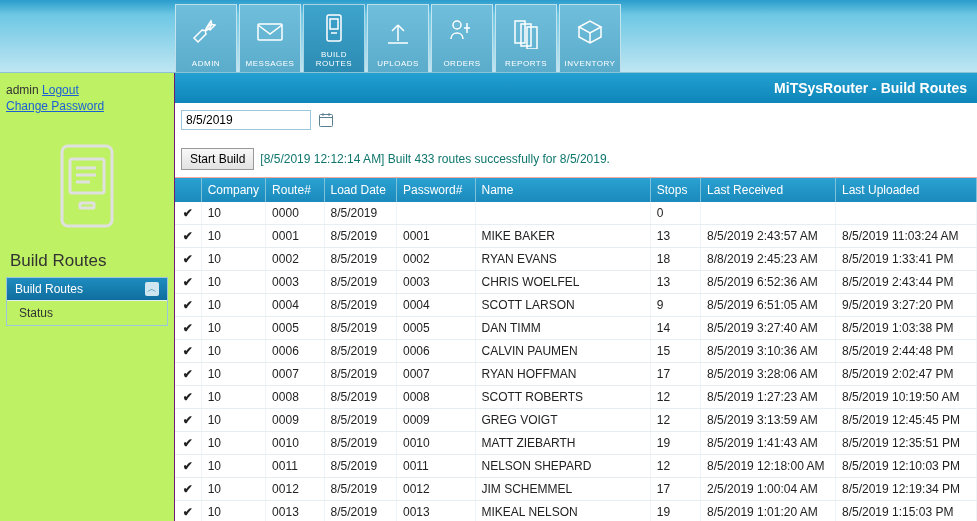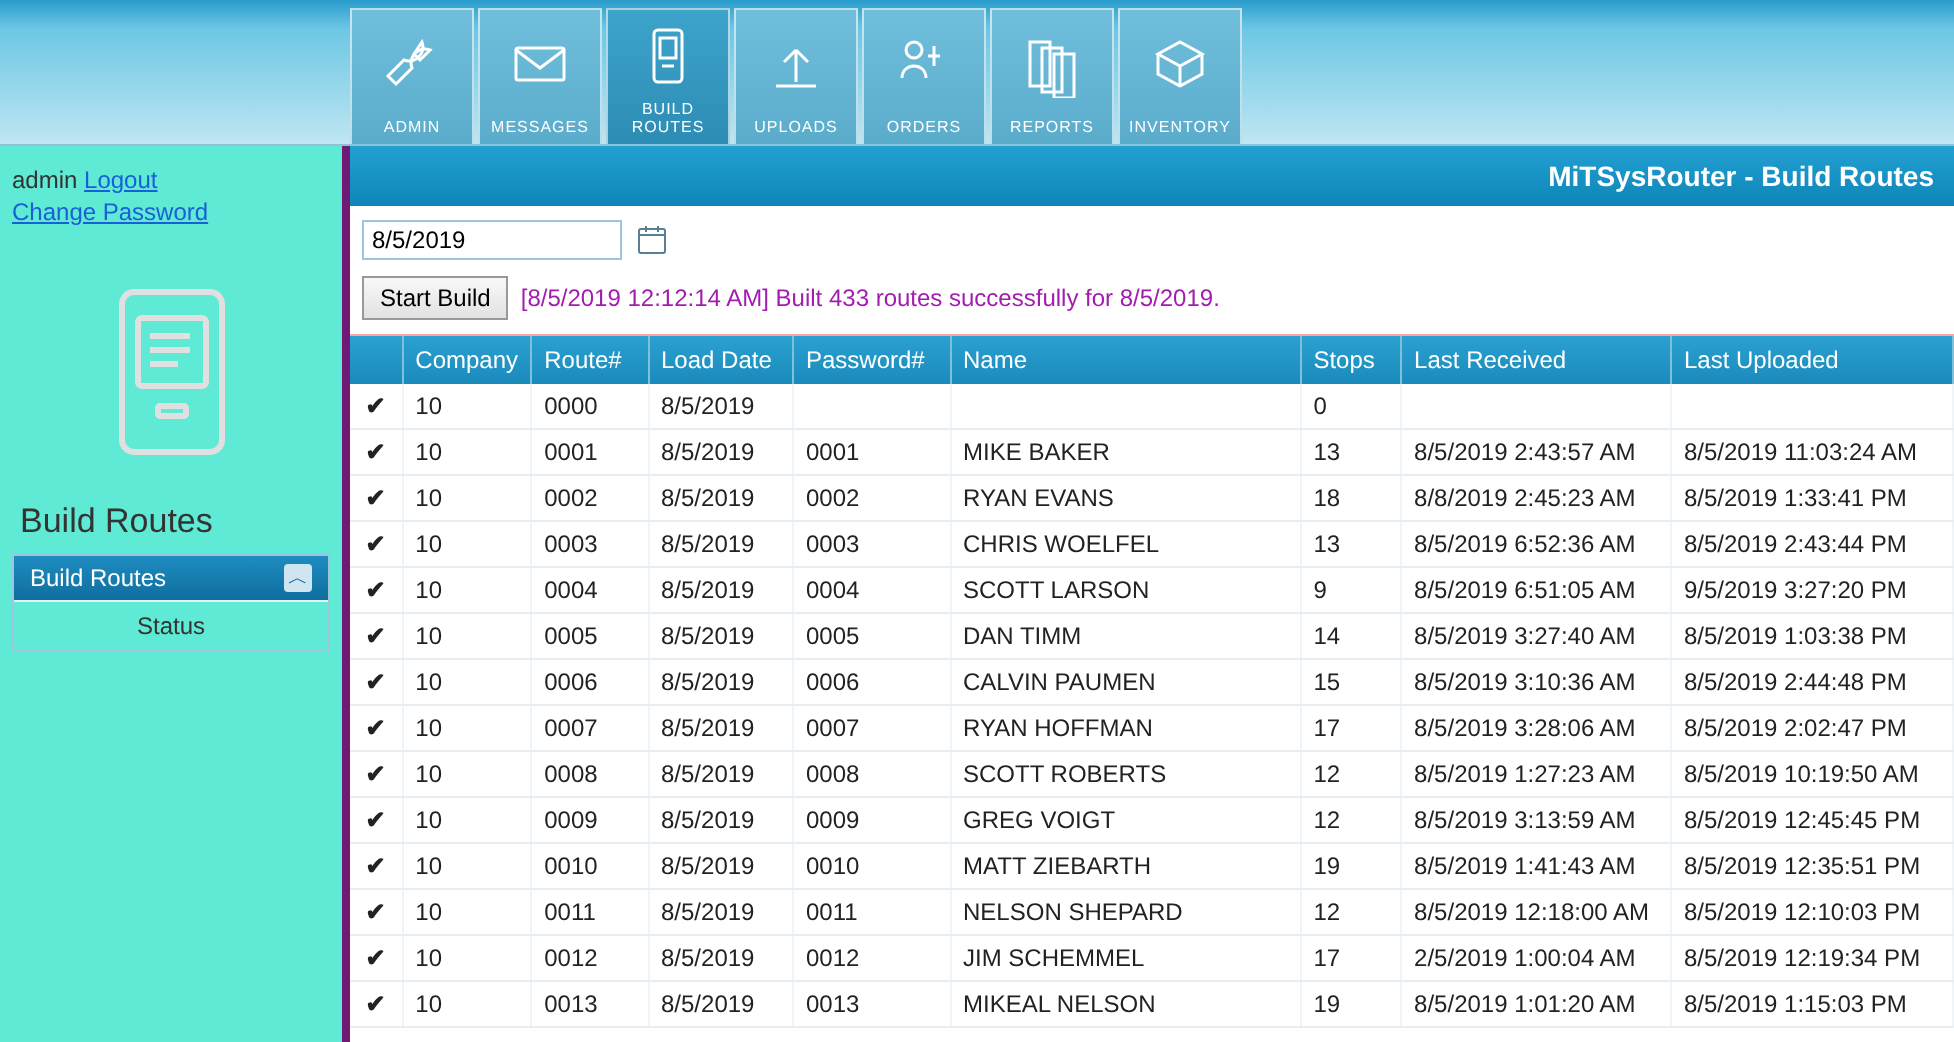--- a/index.html
+++ b/index.html
@@ -47,22 +47,22 @@
     justify-content: center;
   }
   .navbtn svg { stroke: #fff; fill: none; stroke-width: 1.5; }
   .navbtn span { display:block; }
 
   
   .wrap { display:flex; height:calc(521px - 73px); }
   .sidebar {
     width: 175px;
     padding: 10px 6px;
-    border-right: 4px solid #701a75;
-    background:#5eead4;
+    border-right: 1px solid #701a75;
+    background:#bef264;
   }
   .userline { font-size: 12px; color:#333; margin-bottom:2px;}
   .userline a, .sidebar a { color:#1a5fd6; text-decoration:underline; cursor:pointer;}
   .deviceicon {
     width:120px; height:110px; margin:18px auto 10px;
     display:flex; align-items:center; justify-content:center;
   }
   .deviceicon svg{stroke:#e0e0e0; fill:none; stroke-width:3;}
   .sectiontitle{ font-size:17px; color:#333; margin:6px 0 6px 4px; font-weight:normal;}
   .sidepanel{ border:1px solid #9cc6dc; }
@@ -70,21 +70,21 @@
     background: linear-gradient(#1e8cc0,#0f6e9e);
     color:#fff; padding:4px 8px;
     display:flex; justify-content:space-between; align-items:center;
     font-size:12px; cursor:pointer;
   }
   .sidepanel .chev{
     width:14px;height:14px;background:#cfe6f0;border-radius:2px;
     display:flex;align-items:center;justify-content:center;color:#0f6e9e;
     font-size:10px;
   }
-  .sidepanel .body{ padding:0;text-align:center; }
+  .sidepanel .body{ padding:0; }
   .sidepanel .body .item{
     padding:5px 12px; font-size:12px; color:#333; cursor:pointer;
     border-top:1px solid #e8eef1;
   }
 
   
   .main{ flex:1; overflow:hidden; }
   .pagetitle{
     background: linear-gradient(#23a0d2,#0e85b8);
     color:#fff; font-weight:bold; font-size:14px;
@@ -96,26 +96,26 @@
     background:#fff;
     flex-wrap:wrap;
   }
   .controls input[type=text]{
     width:130px; height:20px; border:1px solid #9cc6dc; padding:2px 4px; font-size:12px;
   }
   .calicon{
     width:18px;height:18px; display:flex;align-items:center;justify-content:center;
     cursor:pointer; color:#5a7f92;
   }
-  .controls-row2{ width:100%; display:flex; align-items:center; gap:6px; margin-top:2px;}
+  .controls-row2{ width:100%; display:flex; align-items:center; gap:6px; margin-top:12px;}
   .startbtn{
     background:linear-gradient(#f8f8f8,#e2e2e2);
     border:1px solid #999; padding:3px 8px; font-size:12px; cursor:pointer;
   }
-  .statusmsg{ font-size:12px; color:#a21caf;}
+  .statusmsg{ font-size:12px; color:#0f766e;}
 
   
   .grid{ border-top:1px solid #fca5a5; }
   .grid table{ width:100%; border-collapse:collapse; table-layout:fixed;}
   .grid th{
     background: linear-gradient(#2aa1d1,#1a8abb);
     color:#fff; font-size:12px; font-weight:normal; text-align:left;
     padding:5px 6px; border-right:1px solid #7fc0da;
   }
   .grid td{

